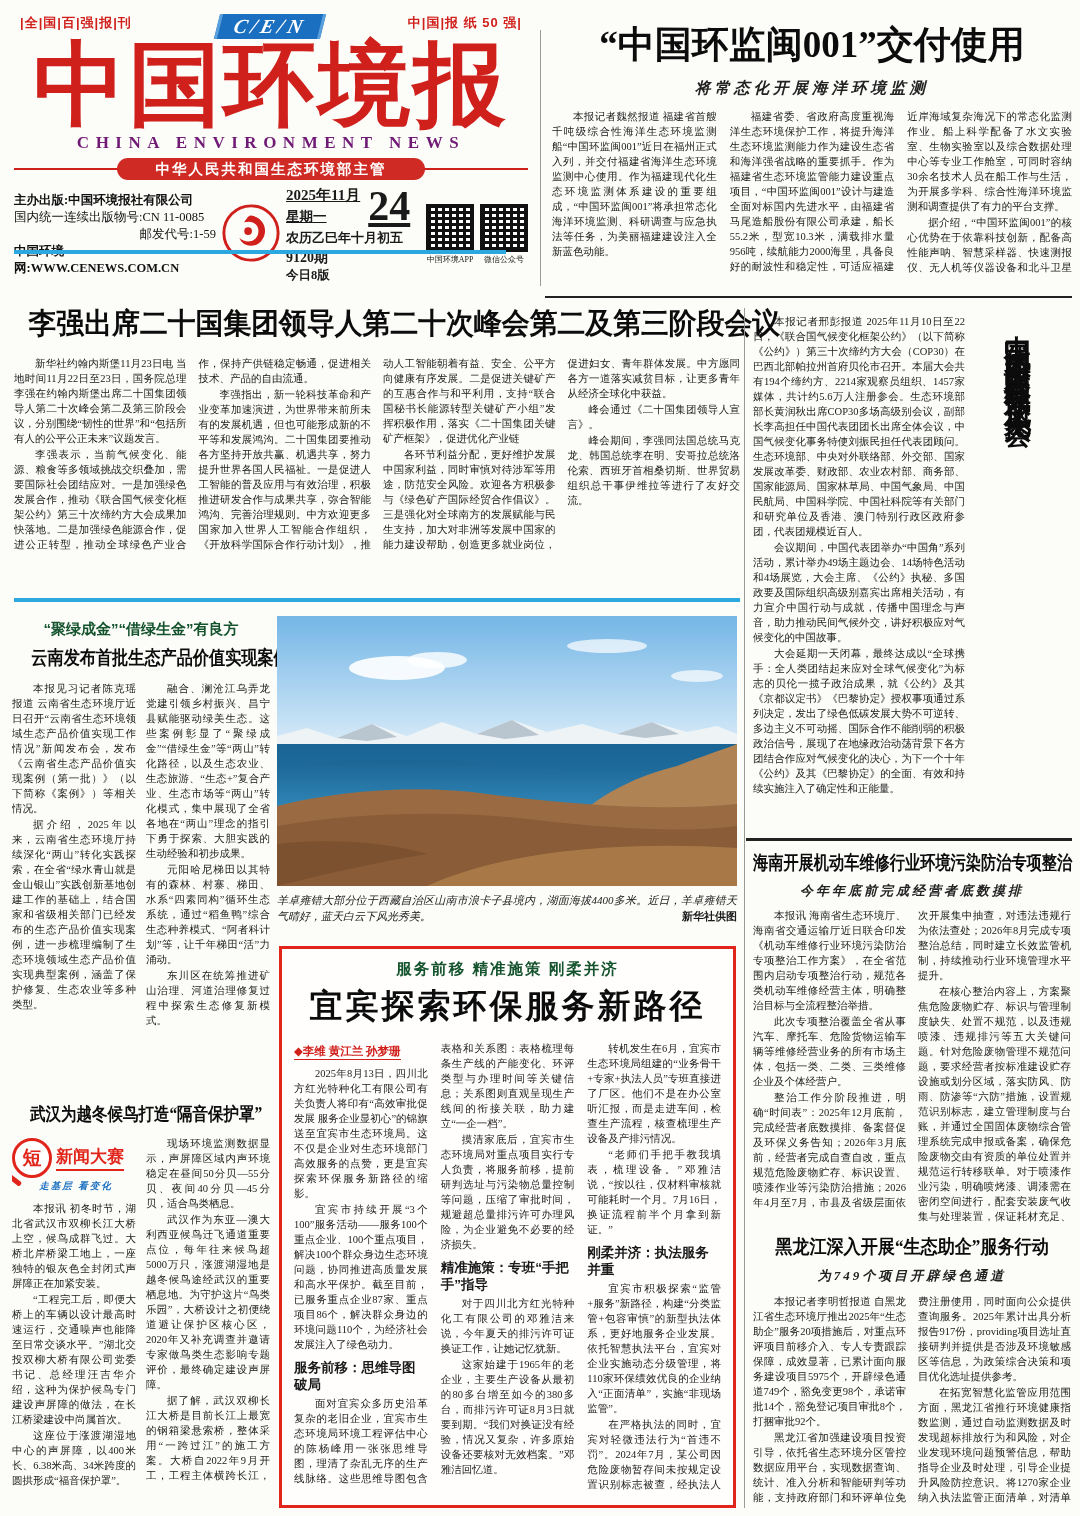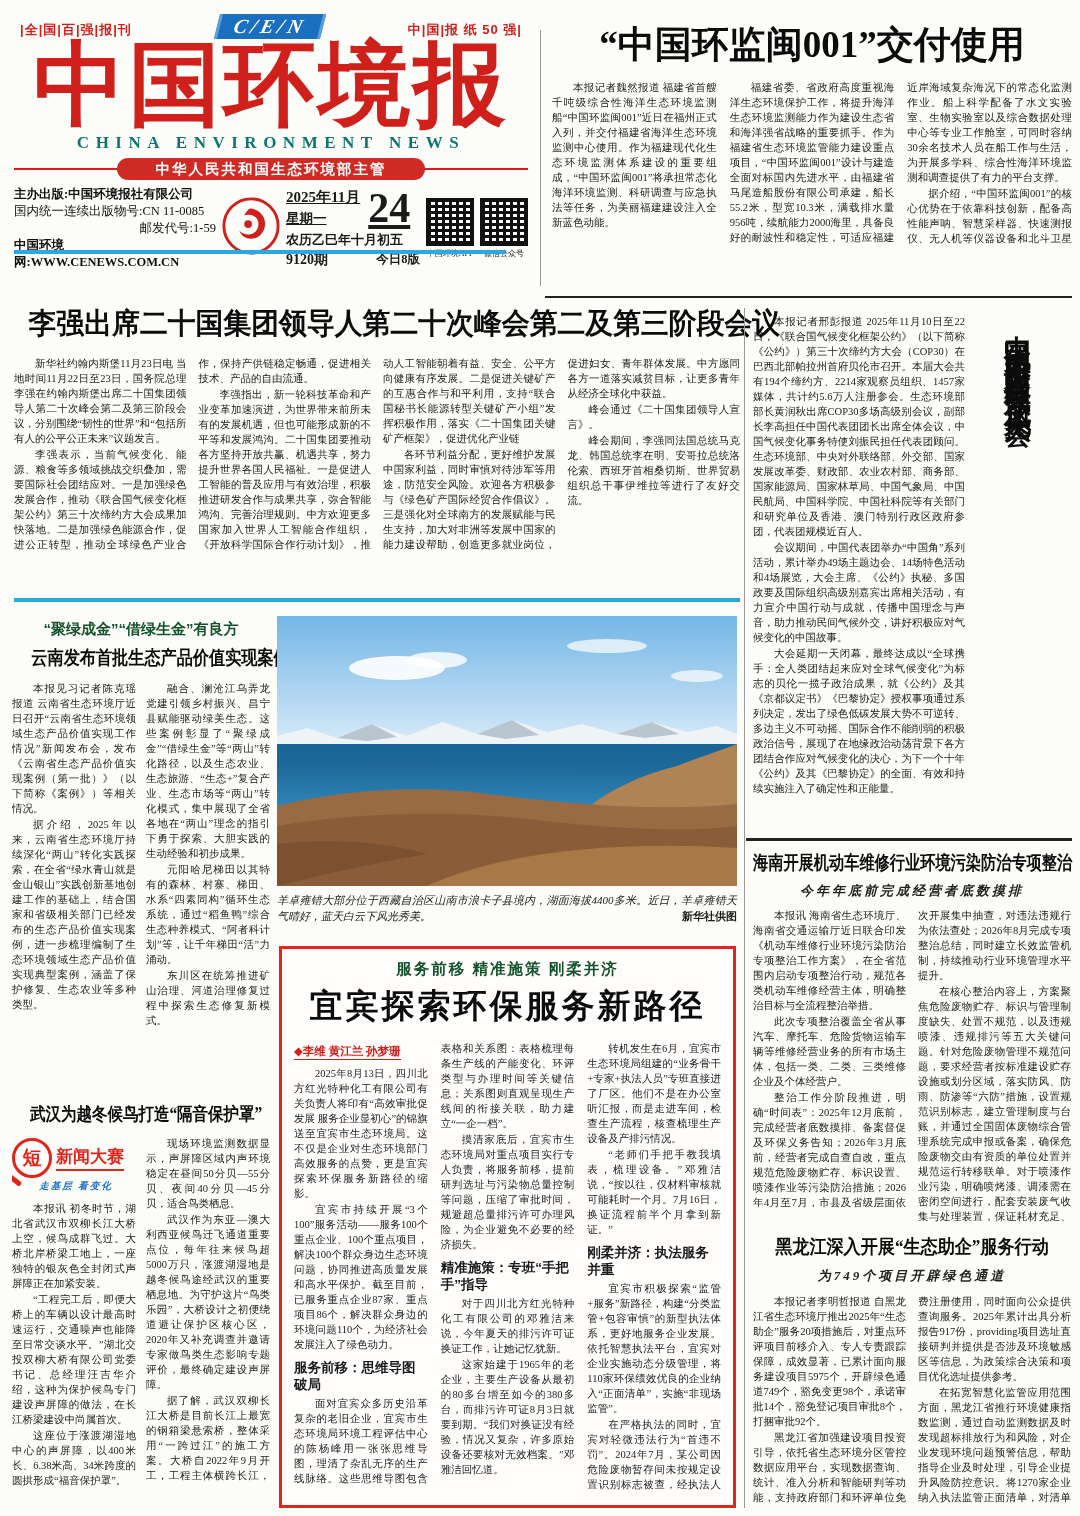--- a/index.html
+++ b/index.html
@@ -19,21 +19,21 @@
   .cols3{column-count:3;column-gap:13px;overflow:hidden;}
   .cols4{column-count:4;column-gap:12px;overflow:hidden;}
 
   
   .strip{font-family:"Liberation Sans",sans-serif;font-weight:bold;font-size:13px;color:#d0201c;letter-spacing:1px;}
   .cen{display:inline-block;background:#1a6fc0;color:#fff;font-style:italic;font-weight:bold;
        font-size:20px;padding:1px 14px;transform:skewX(-14deg);letter-spacing:4px;
        font-family:"Liberation Serif",serif;border-left:3px solid #5aa0dc;border-right:3px solid #5aa0dc;}
   .paper-title{font-size:92px;font-weight:900;color:#d0201c;letter-spacing:3px;line-height:1.02;
        text-align:center;white-space:nowrap;font-family:"Liberation Serif","DejaVu Serif",serif;}
-  .title-en{color:#0f766e;font-weight:bold;font-size:17px;letter-spacing:6.5px;text-align:center;
+  .title-en{color:#701a75;font-weight:bold;font-size:17px;letter-spacing:6.5px;text-align:center;
        font-family:"Liberation Serif",serif;}
   .banner-wrap{position:relative;height:22px;margin-top:5px;}
   .banner-wrap:before{content:"";position:absolute;left:0;right:0;top:10px;height:2px;background:#d0201c;}
   .banner{position:relative;margin:0 auto;width:308px;background:#cf2a23;color:#fff;border-radius:11px;
        font-size:14.5px;font-weight:bold;text-align:center;line-height:22px;letter-spacing:2px;}
   .pubinfo{font-size:12.5px;font-weight:bold;line-height:17px;color:#111;}
   .qr{width:44px;height:44px;border:2px solid #111;background:
       repeating-linear-gradient(0deg,#111 0 3px,transparent 3px 6px),
       repeating-linear-gradient(90deg,#111 0 3px,transparent 3px 7px);background-color:#fff;}
   .qrlab{font-size:8px;text-align:center;margin-top:2px;letter-spacing:0;}
@@ -61,21 +61,21 @@
   .badge-sub{color:#1b6fc0;font-style:italic;font-weight:bold;font-size:9.5px;text-align:center;margin-top:2px;letter-spacing:2px;}
 
   .redbox{border:3px solid #e1251b;background:#fffefd;box-sizing:border-box;padding:10px 12px 8px 12px;}
   .caption{font-size:11px;line-height:16px;text-align:justify;font-style:italic;}
   .caption b{font-style:normal;}
 </style>
 </head>
 <body>
 
 <div class="abs" style="left:14px;top:8px;width:514px;height:240px;">
-  <div style="display:flex;justify-content:space-between;align-items:flex-end;padding:6px 6px 0 6px;">
+  <div style="display:flex;justify-content:space-between;align-items:flex-start;padding:6px 6px 0 6px;">
     <span class="strip">|全|国|百|强|报|刊</span>
     <span class="cen">C/E/N</span>
     <span class="strip">中|国|报 纸 50 强|</span>
   </div>
   <div class="paper-title">中国环境报</div>
   <div class="title-en">CHINA ENVIRONMENT NEWS</div>
   <div class="banner-wrap">
     <div class="banner">中华人民共和国生态环境部主管</div>
   </div>
   <div style="display:flex;align-items:center;margin-top:6px;">
@@ -94,21 +94,21 @@
     </div>
     <div style="width:138px;">
       <div style="display:flex;align-items:flex-start;text-decoration:underline;">
         <div>
           <div style="font-size:15px;font-weight:bold;">2025年11月</div>
           <div style="font-size:13.5px;font-weight:bold;margin-top:3px;">星期一</div>
         </div>
         <div style="font-size:42px;font-weight:bold;line-height:40px;margin-left:8px;font-family:'Liberation Serif',serif;">24</div>
       </div>
       <div style="font-size:13px;font-weight:bold;margin-top:3px;">农历乙巳年十月初五</div>
-      <div style="display:flex;justify-content:space-between;margin-top:2px;">
+      <div style="display:flex;justify-content:space-between;margin-top:2px;flex-direction:column;">
         <span style="font-size:14px;font-weight:bold;">9120期</span>
         <span style="font-size:12.5px;font-weight:bold;">今日8版</span>
       </div>
     </div>
     <div style="display:flex;margin-left:6px;">
       <div style="margin-right:6px;">
         <div class="qr"></div>
         <div class="qrlab">中国环境APP</div>
       </div>
       <div>
@@ -117,20 +117,21 @@
       </div>
     </div>
   </div>
 </div>
 
 <div class="abs vline" style="left:540px;top:30px;width:1px;height:256px;"></div>
 <div class="abs rule-blue" style="left:14px;top:250px;width:492px;height:4px;"></div>
 
 <div class="abs" style="left:552px;top:20px;width:520px;height:274px;">
   <div class="hl-black" style="font-size:37px;text-align:center;letter-spacing:0;">“中国环监闽001”交付使用</div>
+  <div class="ital-sub" style="font-size:15.5px;margin-top:8px;">将常态化开展海洋环境监测</div>
   <div class="cols3" style="height:172px;margin-top:10px;">
       <p class="para">本报记者魏然报道 福建省首艘千吨级综合性海洋生态环境监测船“中国环监闽001”近日在福州正式入列，并交付福建省海洋生态环境监测中心使用。作为福建现代化生态环境监测体系建设的重要组成，“中国环监闽001”将承担常态化海洋环境监测、科研调查与应急执法等任务，为美丽福建建设注入全新蓝色动能。</p>
       <p class="para">福建省委、省政府高度重视海洋生态环境保护工作，将提升海洋生态环境监测能力作为建设生态省和海洋强省战略的重要抓手。作为福建省生态环境监管能力建设重点项目，“中国环监闽001”设计与建造全面对标国内先进水平，由福建省马尾造船股份有限公司承建，船长55.2米，型宽10.3米，满载排水量956吨，续航能力2000海里，具备良好的耐波性和稳定性，可适应福建近岸海域复杂海况下的常态化监测作业。船上科学配备了水文实验室、生物实验室以及综合数据处理中心等专业工作舱室，可同时容纳30余名技术人员在船工作与生活，为开展多学科、综合性海洋环境监测和调查提供了有力的平台支撑。</p>
       <p class="para">据介绍，“中国环监闽001”的核心优势在于依靠科技创新，配备高性能声呐、智慧采样器、快速测报仪、无人机等仪器设备和北斗卫星系统，构建起“现场监测—实时分析—远程传输”一体化作业流程，集成空、天、地、海多维监测能力，可监测海水水质、沉积物、生物生态及海洋微塑料等要素，可精准开展污染物动态追踪与溯源分析，为海洋生态环境评估预警提供实时精准的数据支撑。同时，船上还配备温盐深剖面仪、流动注射分析仪等先进设备，能够支持执行海洋生态基线调查、生物多样性监测等前沿科研任务；具备海洋环境执法、突发环境应急处置等功能，并可面向公众开展海洋环境监测与海洋保护科普宣传。</p>
     </div>
 </div>
 <div class="abs hline" style="left:545px;top:296px;width:527px;height:2px;"></div>
 
 <div class="abs" style="left:14px;top:304px;width:726px;height:292px;">
   <div class="hl-black" style="font-size:29px;text-align:center;transform:scaleX(0.96);letter-spacing:0;">李强出席二十国集团领导人第二十次峰会第二及第三阶段会议</div>

